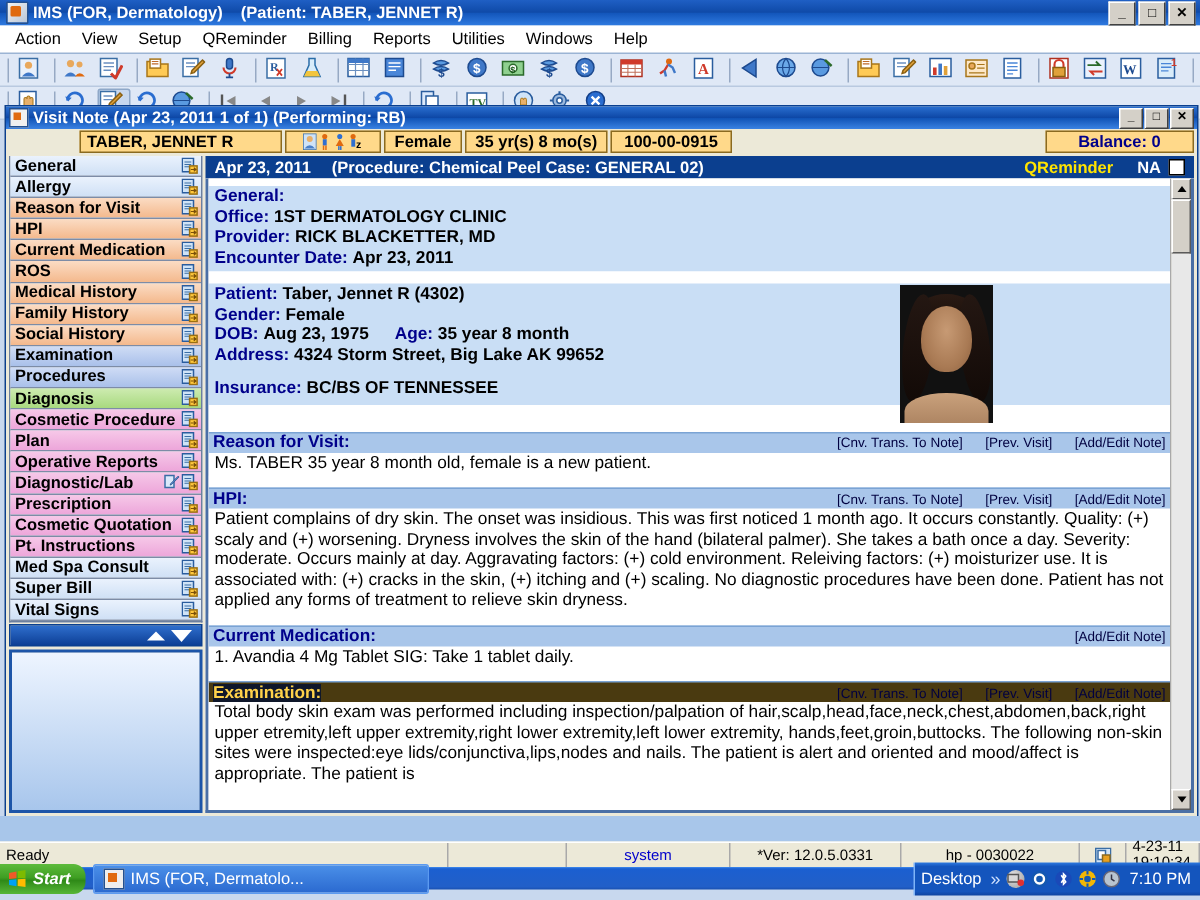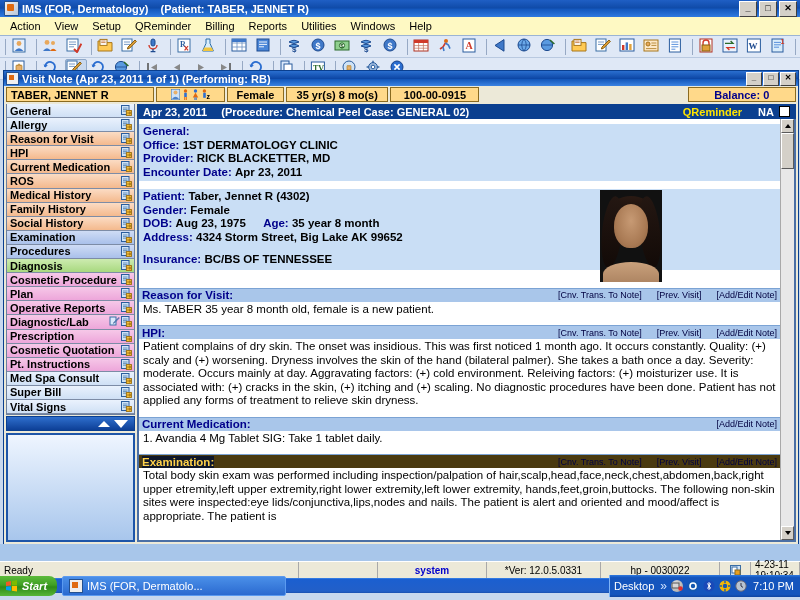--- a/index.html
+++ b/index.html
@@ -33,21 +33,21 @@
   .win-btns{margin-left:auto;display:flex;gap:2px;padding-right:1px;}
   .win-btn{
     width:16px;height:14px;background:#d4d0c8;border:1px solid #fff;
     border-right-color:#404040;border-bottom-color:#404040;
     color:#000;font-size:9px;line-height:12px;text-align:center;
     font-family:"Liberation Sans", sans-serif;
   }
 
   
   .menubar{
-    height:18px;background:#fef9c3;border-bottom:1px solid #9bb4d4;
+    height:18px;background:#ffffff;border-bottom:1px solid #9bb4d4;
     display:flex;align-items:center;padding-left:3px;
   }
   .menu-item{padding:2px 7px;font-size:11px;color:#000;white-space:nowrap;}
 
   
   .toolbar{
     height:21px;background:#dfe8f6;display:flex;align-items:center;
     border-bottom:1px solid #b9c9e0;padding-left:2px;
   }
   .tb-sep{width:1px;height:16px;background:#97a9c4;margin:0 3px;flex:0 0 auto;}
@@ -84,21 +84,21 @@
   
   .pstrip{
     height:15px;background:#ece9d8;display:flex;align-items:stretch;
     padding:1px 2px;gap:2px;
   }
   .pcell{
     background:#ffd98a;border:1px solid #8a6a20;
     display:flex;align-items:center;justify-content:center;
     font-size:11px;font-weight:bold;color:#000;padding:0 4px;white-space:nowrap;
   }
-  .pcell.name{width:140px;justify-content:flex-start;}
+  .pcell.name{width:140px;justify-content:flex-start;margin-left:47px;}
   .pcell.icons{width:64px;gap:1px;padding:0 2px;}
   .pcell.allergy{flex:1;justify-content:flex-start;color:#b00000;font-weight:bold;margin-top:44px;}
   .pcell.bal{width:100px;color:#00008b;}
   .pico{width:9px;height:11px;flex:0 0 auto;position:relative;}
 
   
   .mdi-body{display:flex;height:441px;background:#ece9d8;}
 
   
   .sidebar{
@@ -209,21 +209,21 @@
     position:absolute;left:0;top:544px;width:800px;height:34px;background:#a8c6ea;
   }
   .statusbar{
     position:absolute;left:0;bottom:0;width:800px;height:16px;
     background:#ece9d8;border-top:1px solid #fff;display:flex;align-items:stretch;
     font-size:10px;
   }
   .st{border-right:1px solid #a9a9a9;display:flex;align-items:center;padding:0 4px;color:#000;}
   .st.f1{width:290px;}
   .st.f2{width:70px;}
-  .st.f3{width:100px;justify-content:center;color:#0000cc;font-weight:bold;}
+  .st.f3{width:100px;justify-content:center;color:#0000cc;font-weight:normal;}
   .st.f4{width:105px;justify-content:center;}
   .st.f5{width:110px;justify-content:center;}
   .st.f6{width:22px;justify-content:center;}
   .st.f7{flex:1;}
 
   
   .taskbar{
     position:absolute;left:0;top:578px;width:800px;height:15px;
     background:linear-gradient(180deg,#3f8cf0 0%,#1b5fd0 8%,#225fc8 88%,#1a50b0 100%);
     display:flex;align-items:center;

